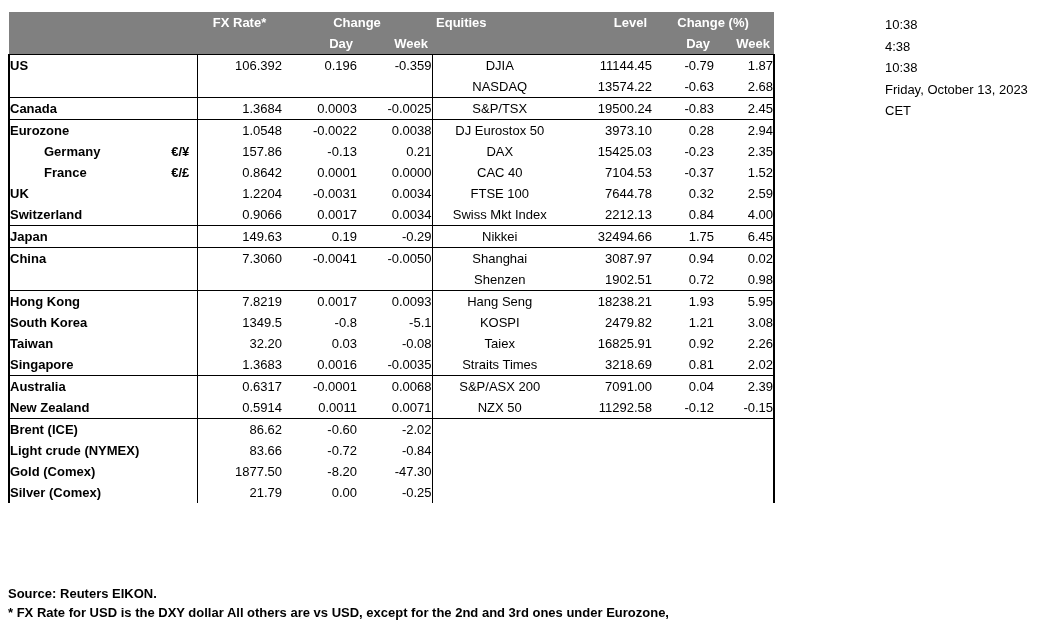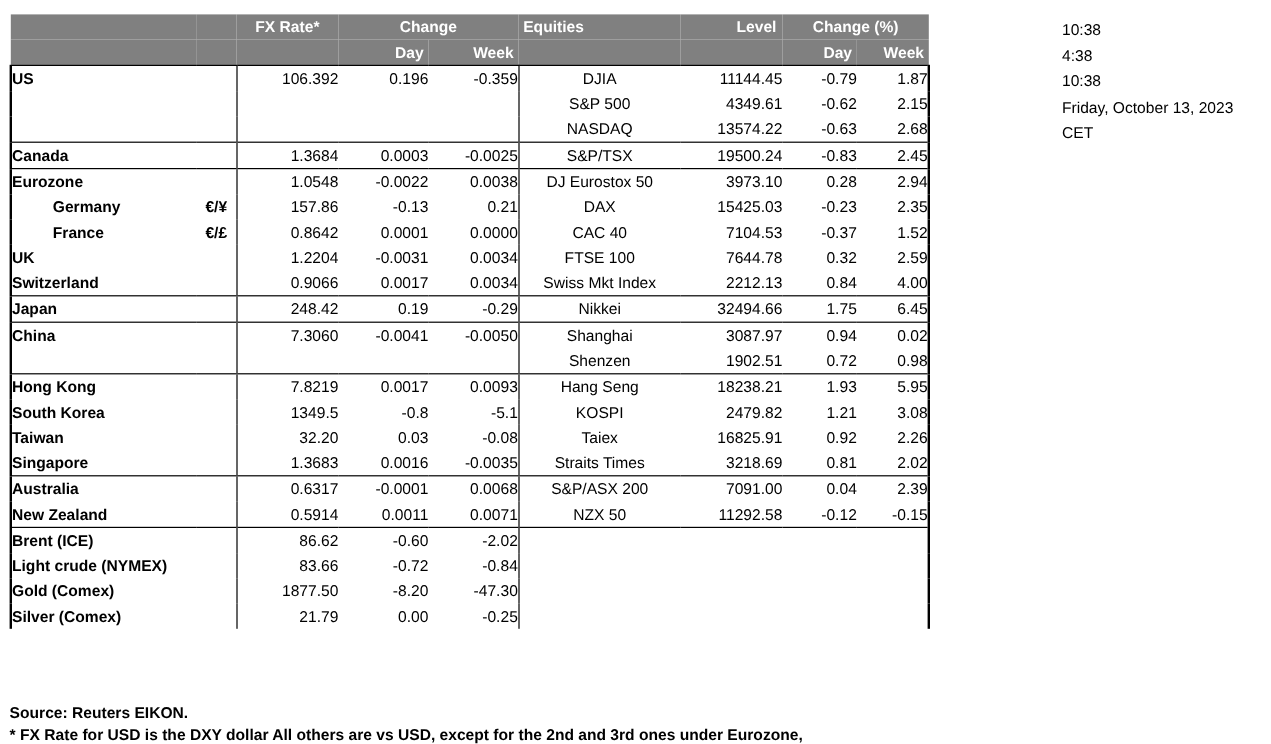--- a/index.html
+++ b/index.html
@@ -158,31 +158,20 @@
           <td class="num bt">11144.45</td>
           <td class="num bt">-0.79</td>
           <td class="num outer-r bt">1.87</td>
         </tr>
         <tr>
           <td class="lbl outer-l"></td>
           <td class="sym"></td>
           <td class="num bl"></td>
           <td class="num"></td>
           <td class="num divider"></td>
-          <td class="eqname">S&amp;P 500</td>
-          <td class="num">4349.61</td>
-          <td class="num">-0.62</td>
-          <td class="num outer-r">2.15</td>
-        </tr>
-        <tr>
-          <td class="lbl outer-l"></td>
-          <td class="sym"></td>
-          <td class="num bl"></td>
-          <td class="num"></td>
-          <td class="num divider"></td>
           <td class="eqname">NASDAQ</td>
           <td class="num">13574.22</td>
           <td class="num">-0.63</td>
           <td class="num outer-r">2.68</td>
         </tr>
         <tr>
           <td class="lbl outer-l bt">Canada</td>
           <td class="sym bt"></td>
           <td class="num bl bt">1.3684</td>
           <td class="num bt">0.0003</td>
@@ -243,21 +232,21 @@
           <td class="num">0.0017</td>
           <td class="num divider">0.0034</td>
           <td class="eqname">Swiss Mkt Index</td>
           <td class="num">2212.13</td>
           <td class="num">0.84</td>
           <td class="num outer-r">4.00</td>
         </tr>
         <tr>
           <td class="lbl outer-l bt">Japan</td>
           <td class="sym bt"></td>
-          <td class="num bl bt">248.42</td>
+          <td class="num bl bt">149.63</td>
           <td class="num bt">0.19</td>
           <td class="num divider bt">-0.29</td>
           <td class="eqname bt">Nikkei</td>
           <td class="num bt">32494.66</td>
           <td class="num bt">1.75</td>
           <td class="num outer-r bt">6.45</td>
         </tr>
         <tr>
           <td class="lbl outer-l bt">China</td>
           <td class="sym bt"></td>

